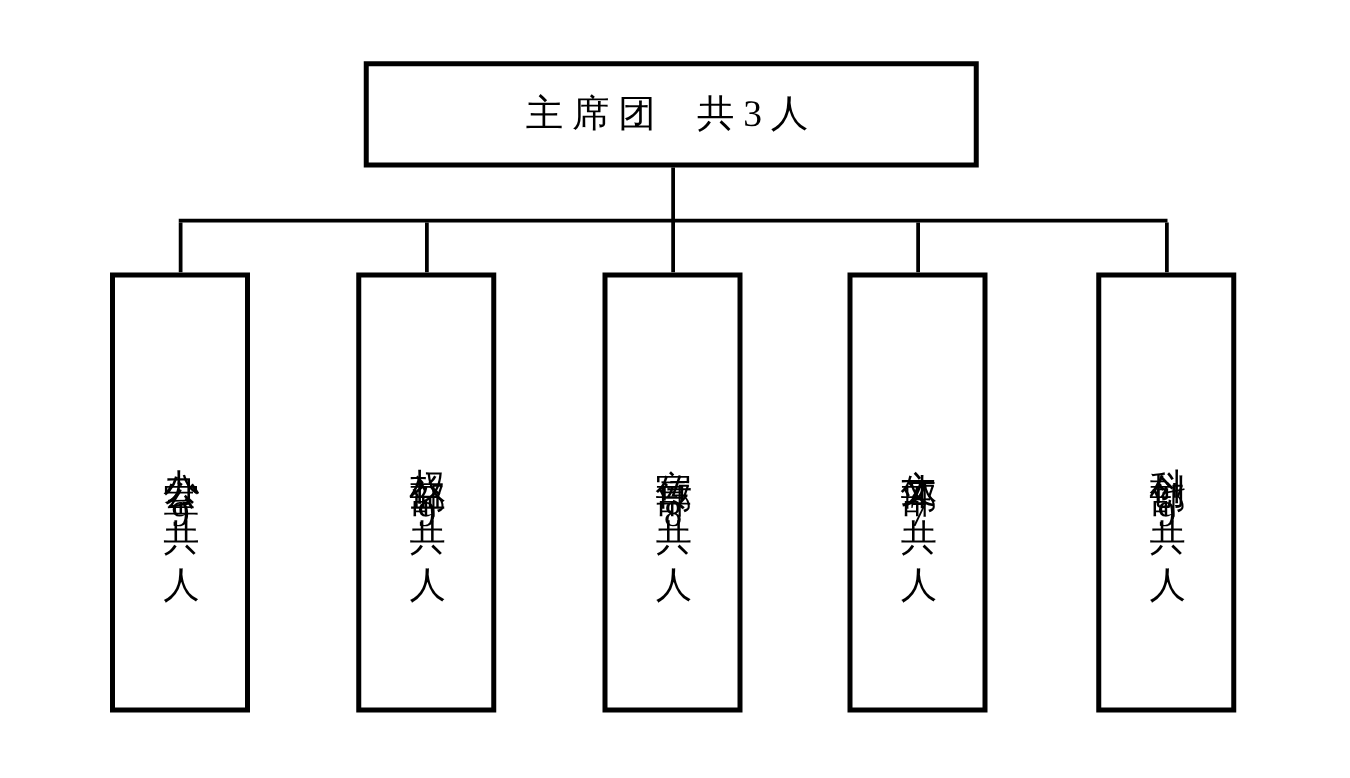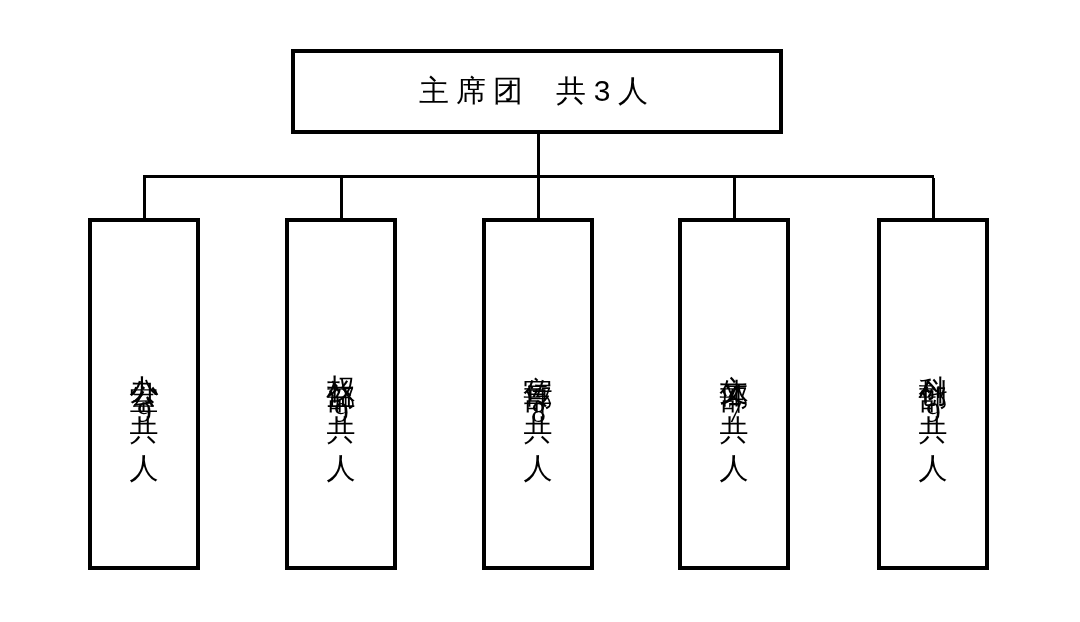--- a/index.html
+++ b/index.html
@@ -24,21 +24,20 @@
     background: #ffffff;
     display: flex;
     align-items: center;
     justify-content: center;
   }
   .root-box {
     left: 291px;
     top: 49px;
     width: 492px;
     height: 85px;
-    font-family: Liberation Mono, monospace;
   }
   .root-text {
     font-size: 30px;
     letter-spacing: 7px;
     white-space: nowrap;
   }
   .root-text .count {
     margin-left: 26px;
   }
   .dept-box {

